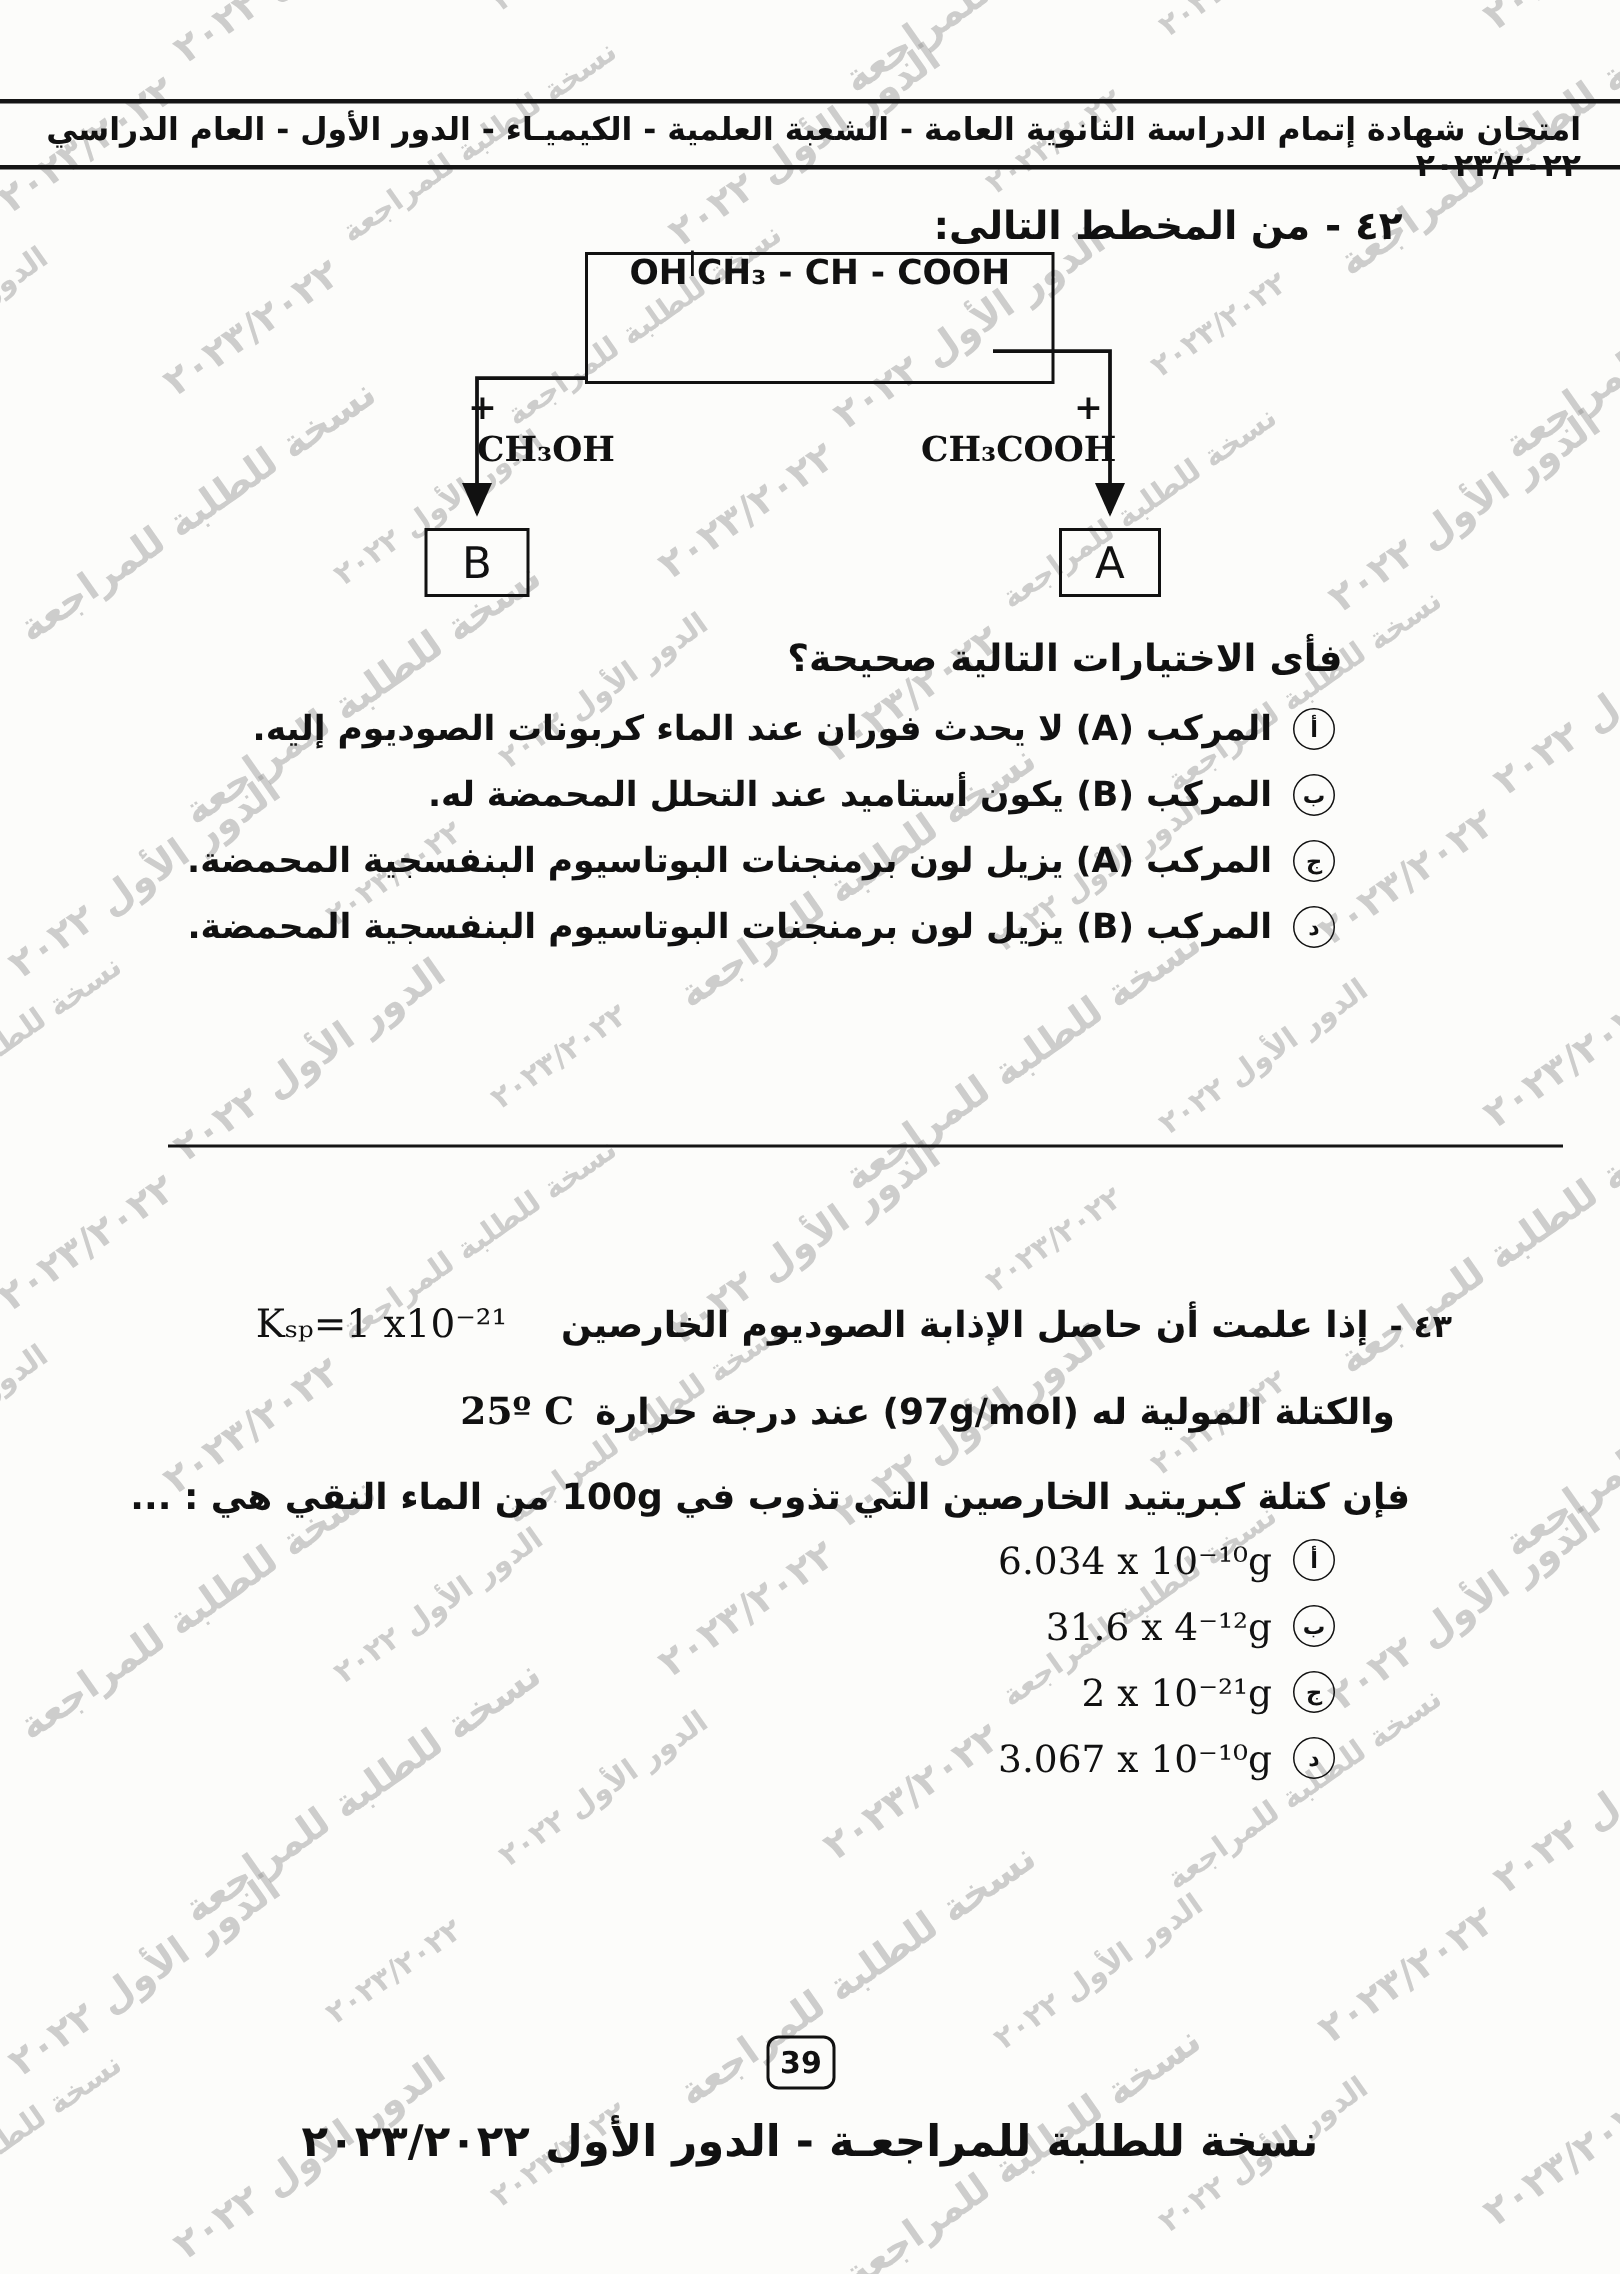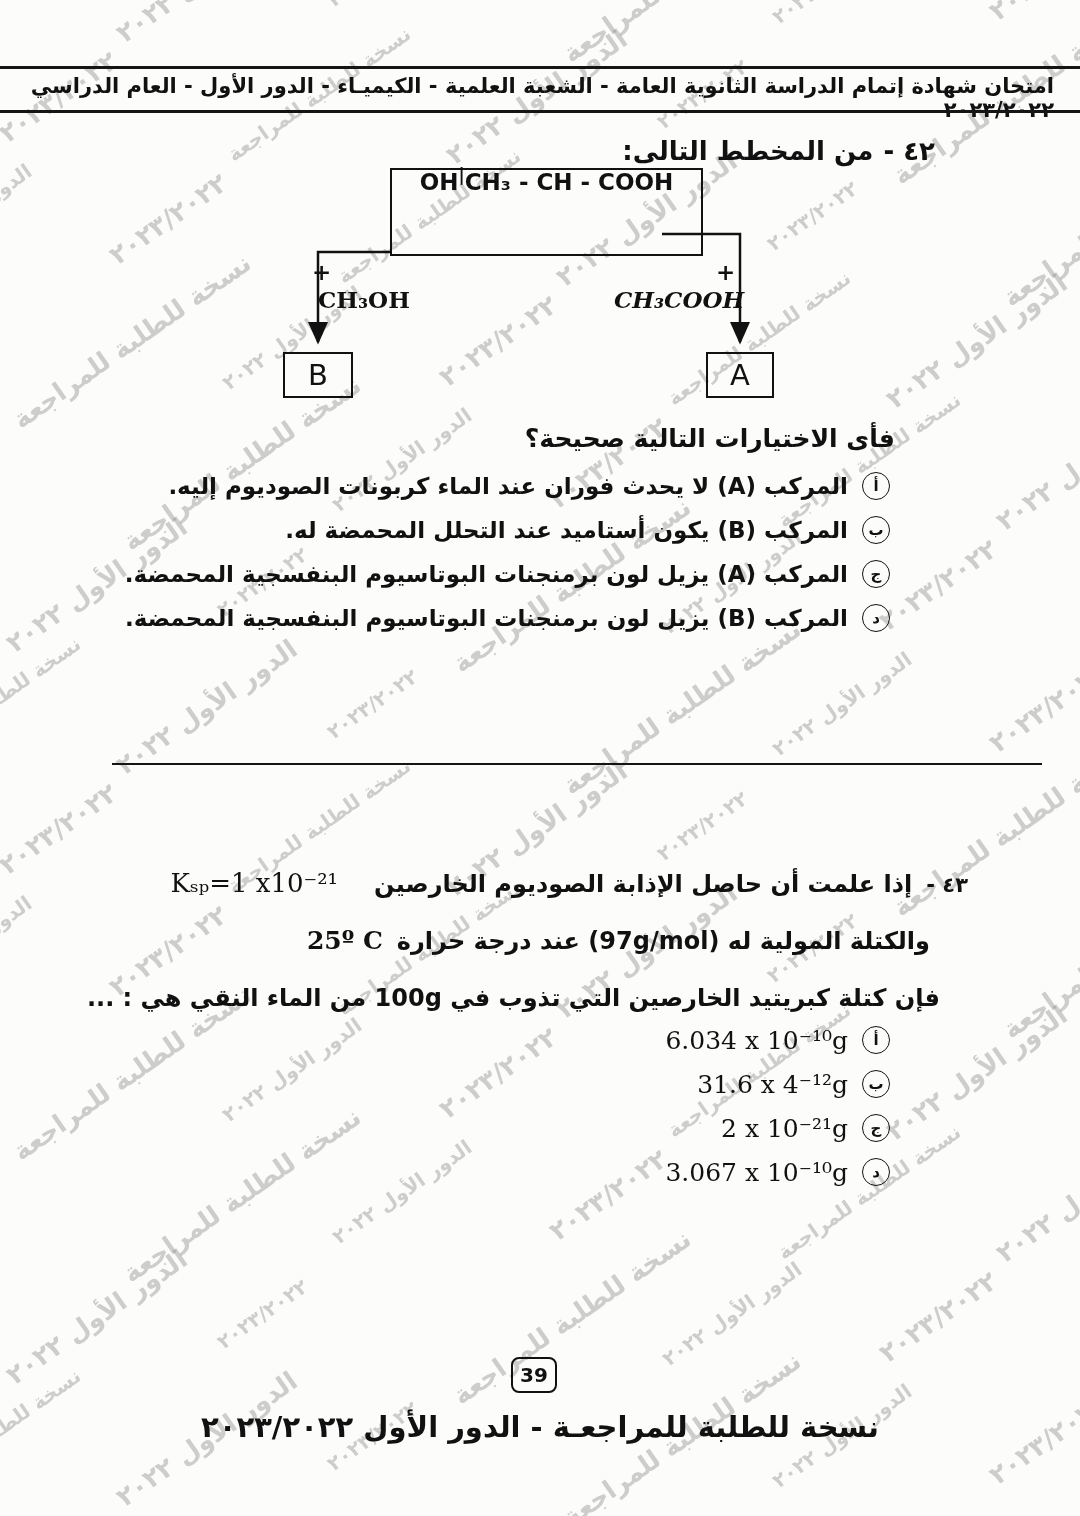--- a/index.html
+++ b/index.html
@@ -44,21 +44,21 @@
   }
   .f-bond { font-size:17px; line-height:0.7; height:13px; }
 
   .diagram-arrows { position:absolute; left:280px; top:160px; }
   .arrowline { fill:none; stroke:#111; stroke-width:2.5px; }
 
   .chem-label { position:absolute; font-size:23px; font-weight:bold; }
   .plus-left     { left:312px; top:258px; }
   .reagent-left  { left:318px; top:286px; }
   .plus-right    { left:716px; top:258px; }
-  .reagent-right { left:614px; top:286px;font-style:italic; }
+  .reagent-right { left:614px; top:286px; }
 
   .product-box {
     position:absolute; border:2.5px solid #111;
     display:flex; align-items:center; justify-content:center;
     font-size:29px; font-weight:normal;
   }
   .box-b { left:283px; top:352px; width:70px; height:46px; }
   .box-a { left:706px; top:352px; width:68px; height:46px; }
 
   .q42-question {

